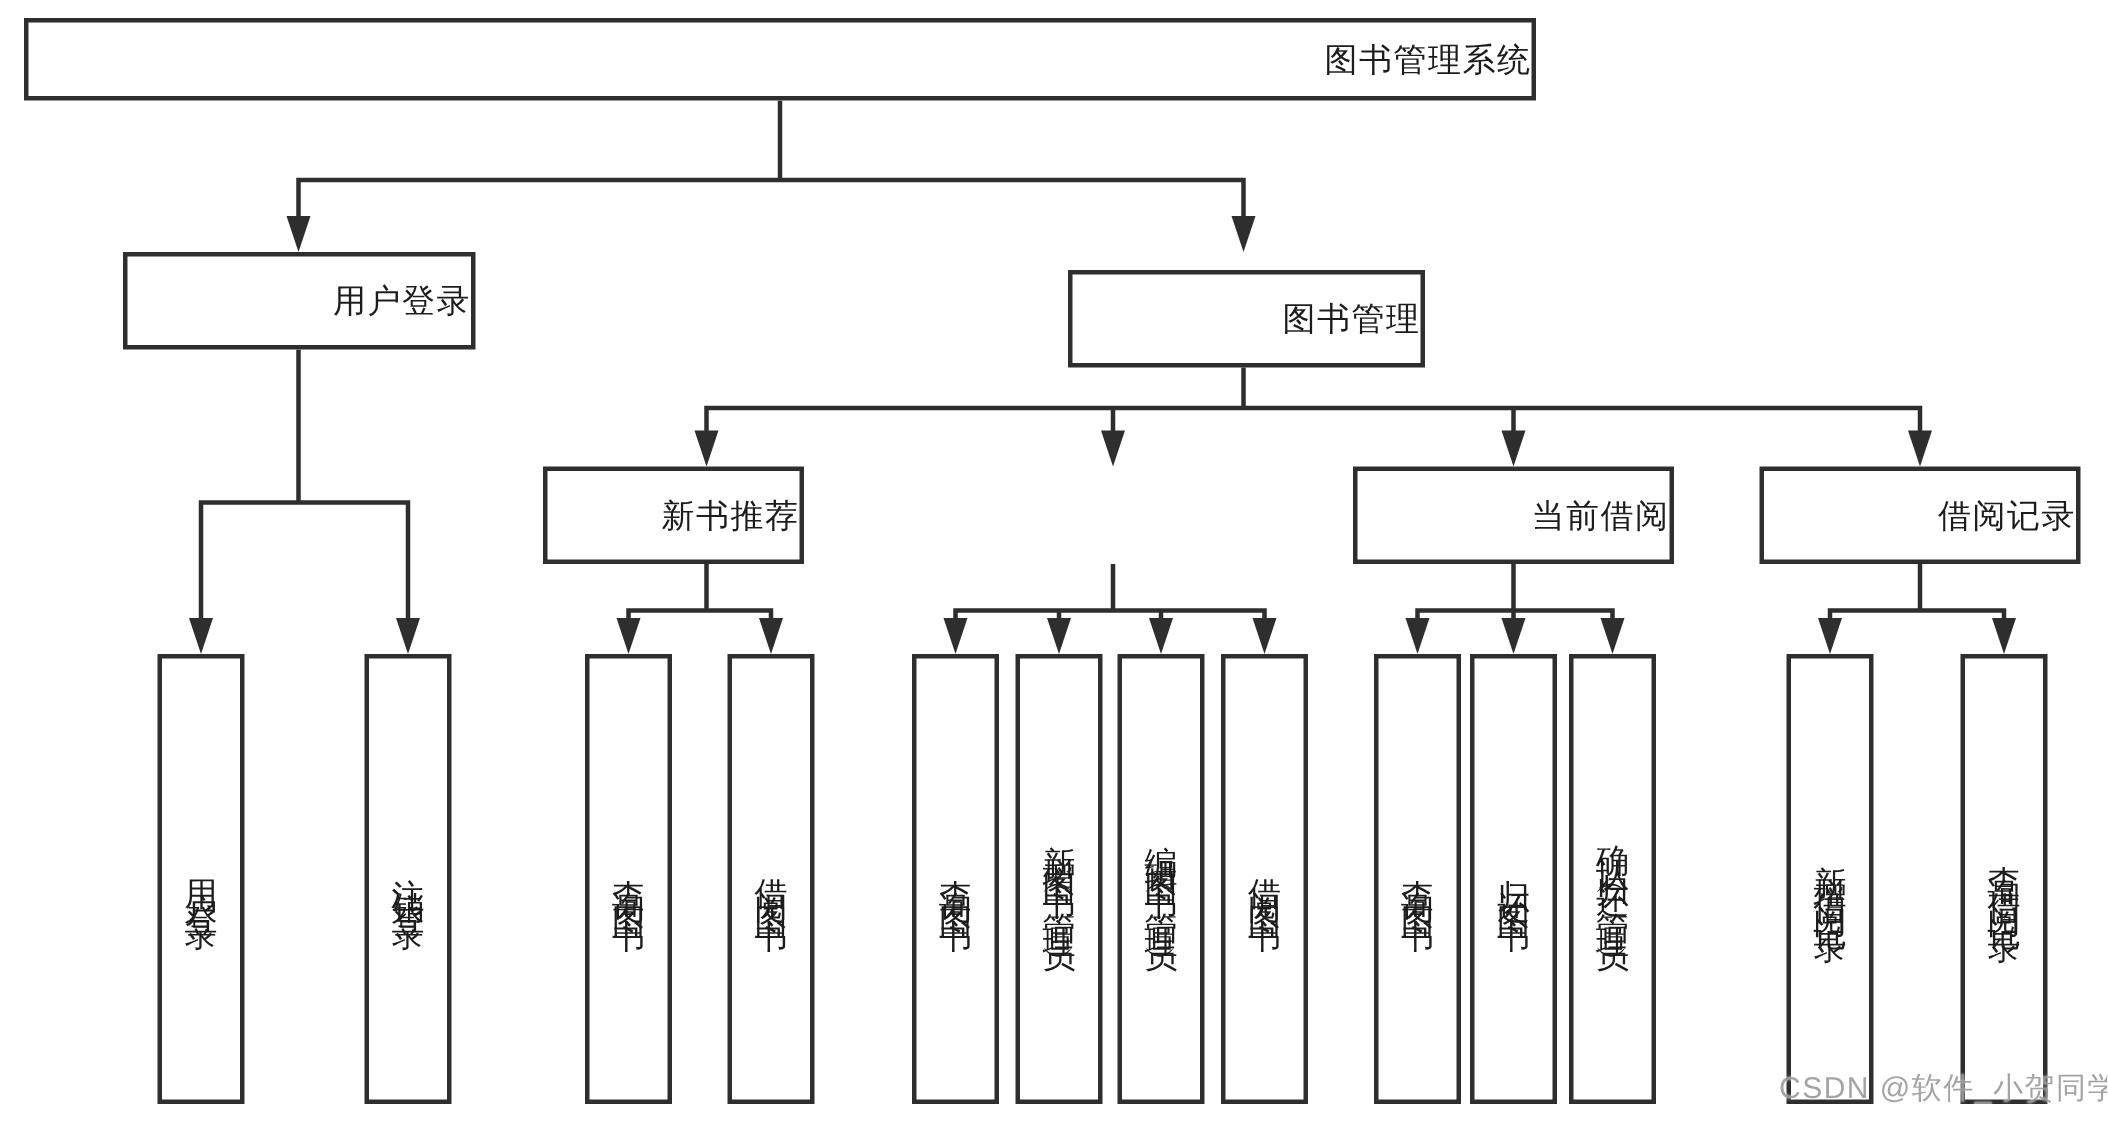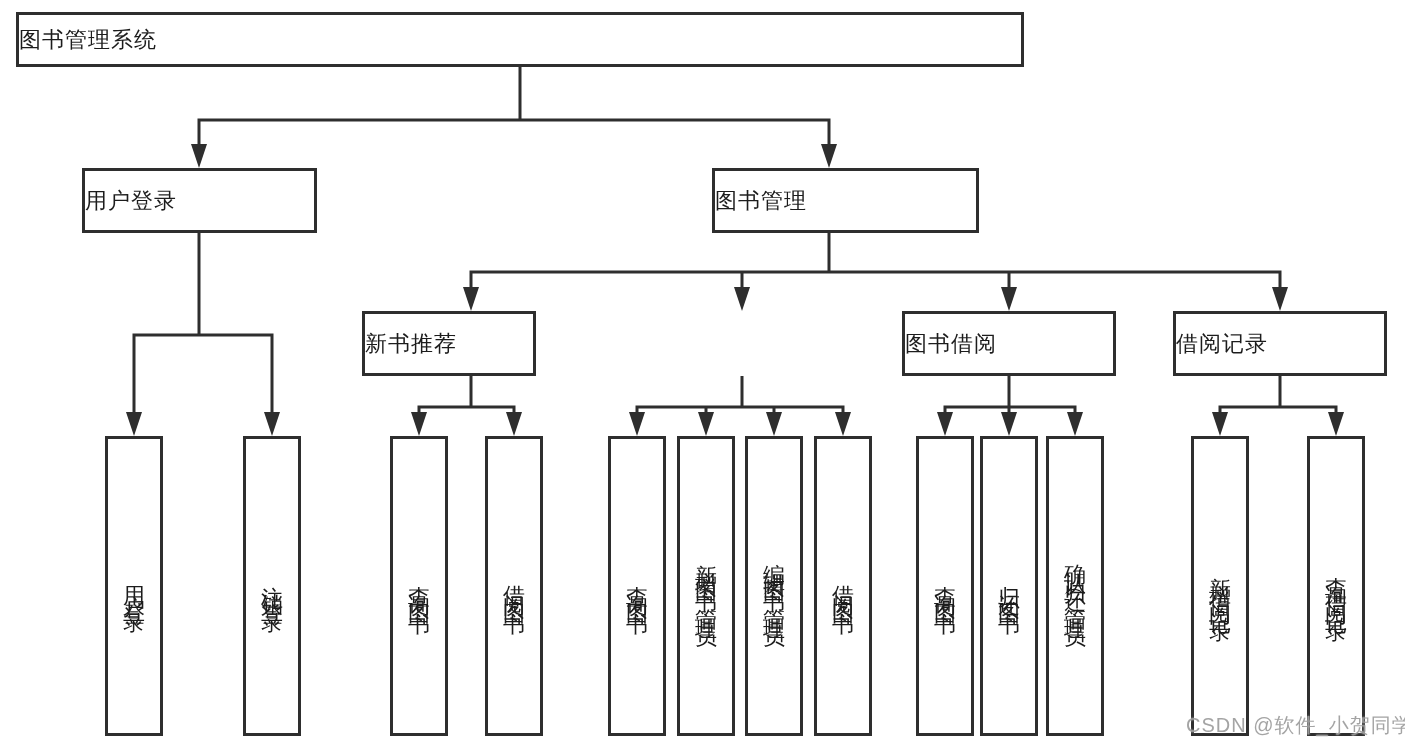--- a/index.html
+++ b/index.html
@@ -23,21 +23,21 @@
     height: 747px;
     pointer-events: none;
   }
   .box {
     position: absolute;
     box-sizing: border-box;
     border: 3px solid #2e2e2e;
     background: #ffffff;
     display: flex;
     align-items: center;
-    justify-content: flex-start;
+    justify-content: flex-end;
     color: #1c1c1c;
     font-size: 22px;
     letter-spacing: 1px;
     z-index: 2;
   }
   .vbox {
     position: absolute;
     box-sizing: border-box;
     border: 3px solid #2e2e2e;
     background: #ffffff;
@@ -119,29 +119,29 @@
     </g>
   </svg>
 
   <div class="box" style="left:16px; top:12px; width:1008px; height:55px;">
     <span>图书管理系统</span>
   </div>
 
   <div class="box" style="left:82px; top:168px; width:235px; height:65px;">
     <span>用户登录</span>
   </div>
-  <div class="box" style="left:712px; top:168px; width:267px; height:65px;">
+  <div class="box" style="left:712px; top:180px; width:238px; height:65px;">
     <span>图书管理</span>
   </div>
 
   <div class="box" style="left:362px; top:311px; width:174px; height:65px;">
     <span>新书推荐</span>
   </div>
   <div class="box" style="left:902px; top:311px; width:214px; height:65px;">
-    <span>图书借阅</span>
+    <span>当前借阅</span>
   </div>
   <div class="box" style="left:1173px; top:311px; width:214px; height:65px;">
     <span>借阅记录</span>
   </div>
 
   <div class="vbox" style="left:105px; top:436px; width:58px; height:300px;">
     <span class="vtext">用户登录</span>
   </div>
   <div class="vbox" style="left:243px; top:436px; width:58px; height:300px;">
     <span class="vtext">注销登录</span>

